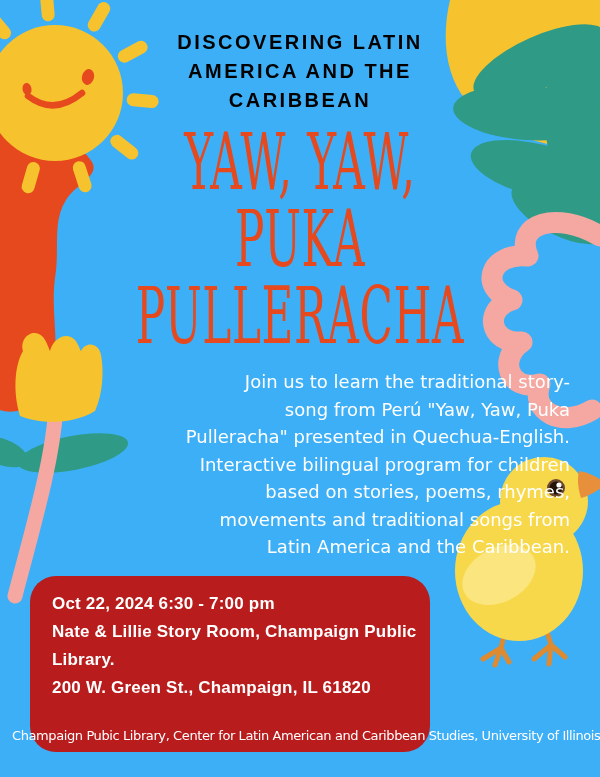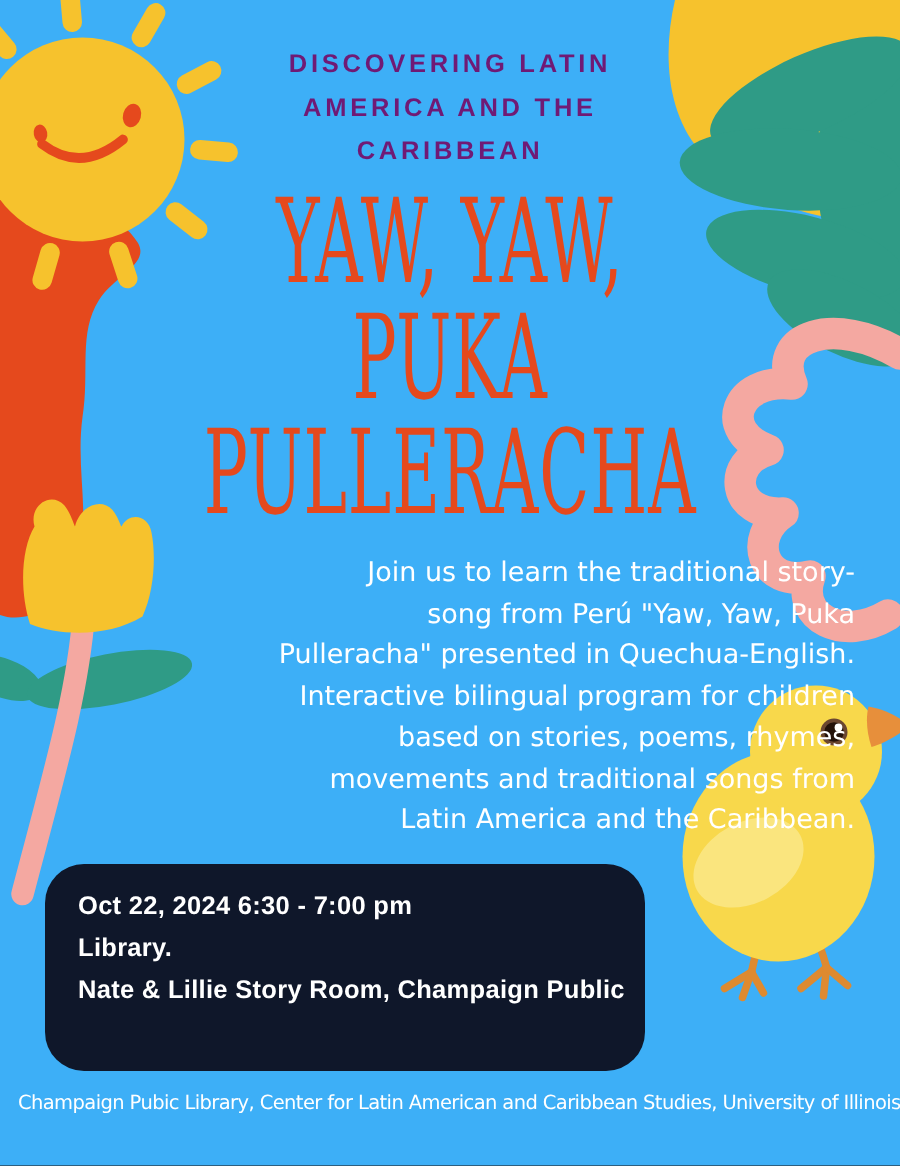--- a/index.html
+++ b/index.html
@@ -6,45 +6,45 @@
   .poster {
     position:relative; width:600px; height:777px; overflow:hidden;
     background:#3DAFF7;
     font-family:"DejaVu Sans", sans-serif;
   }
   .bg-art { position:absolute; left:0; top:0; z-index:0; }
   .content { position:absolute; inset:0; z-index:1; }
 
   .series-title {
     position:absolute; top:28px; left:0; right:0;
-    text-align:center; color:#701a75;
+    text-align:center; color:#000000;
     font-family:"Liberation Sans", sans-serif;
-    font-weight:bold; font-size:17px; line-height:29px; letter-spacing:2.5px;
+    font-weight:bold; font-size:20px; line-height:29px; letter-spacing:2.5px;
     white-space:pre-line;
   }
 
   .main-title {
     position:absolute; top:124px; left:0; right:0;
     text-align:center; color:#E5491D;
     font-family:"DejaVu Serif", serif;
     font-size:78px; line-height:77px; font-weight:normal; letter-spacing:1px;
     transform:scaleX(0.56); transform-origin:50% 0;
   }
 
   .description {
     position:absolute; top:368px; left:30px; right:30px;
     text-align:right; color:#FFFFFF;
     font-size:18px; line-height:27.5px;
     white-space:pre-line;
   }
 
   .event-box {
-    position:absolute; left:30px; top:576px; width:400px; height:138px;
+    position:absolute; left:30px; top:576px; width:400px; height:176px;
     box-sizing:border-box; padding:14px 18px 0 22px;
-    background:#0f172a; border-radius:26px;
+    background:#b91c1c; border-radius:26px;
     color:#FFFFFF; font-family:"Liberation Sans", sans-serif;
     font-weight:bold; font-size:17px; line-height:28px; letter-spacing:0.2px;
   }
   .event-box .line { white-space:nowrap; }
 
   .sponsors { position:absolute; left:12px; top:722px; color:#FFFFFF; }
   .sponsors .label { font-size:15px; }
   .sponsors .names { font-size:13px; letter-spacing:-0.4px; white-space:nowrap; margin-top:6px; }
 </style>
 </head>
@@ -142,22 +142,23 @@
     <div class="description">Join us to learn the traditional story-
 song from Perú "Yaw, Yaw, Puka
 Pulleracha" presented in Quechua-English.
 Interactive bilingual program for children
 based on stories, poems, rhymes,
 movements and traditional songs from
 Latin America and the Caribbean.</div>
 
     <div class="event-box">
       <div class="line">Oct 22, 2024 6:30 - 7:00 pm</div>
+      <div class="line">Nate &amp; Lillie Story Room, Champaign Public</div>
       <div class="line">Library.</div>
-      <div class="line">Nate &amp; Lillie Story Room, Champaign Public</div>
+      <div class="line">200 W. Green St., Champaign, IL 61820</div>
     </div>
 
     <div class="sponsors">
       <div class="names">Champaign Pubic Library, Center for Latin American and Caribbean Studies, University of Illinois</div>
     </div>
 
   </div>
 </div>
 
 </body></html>

